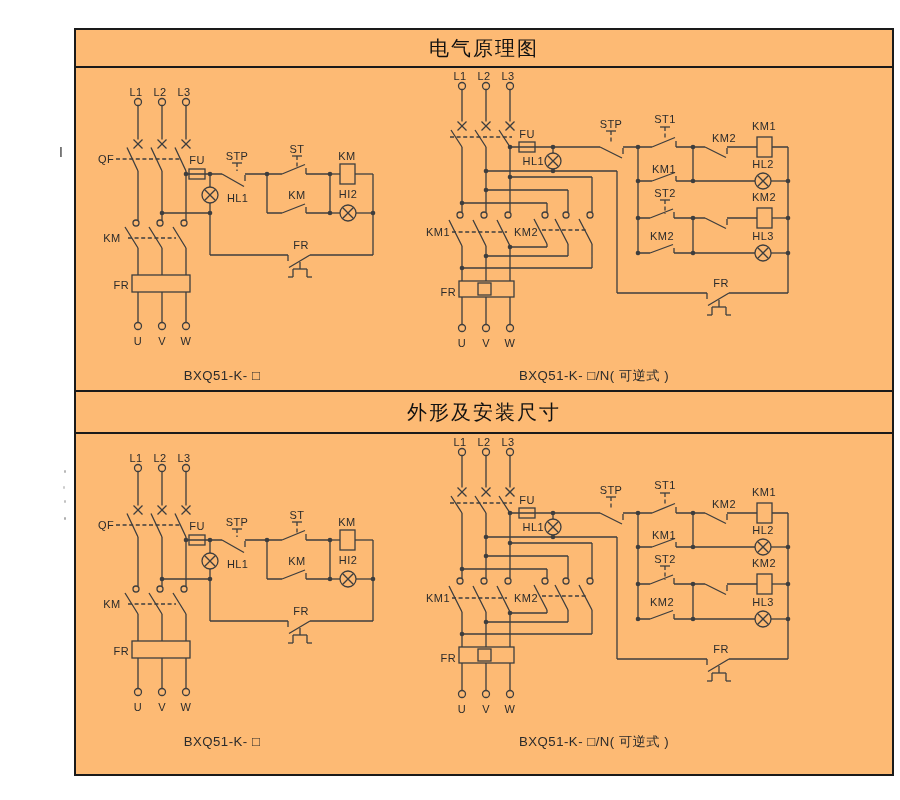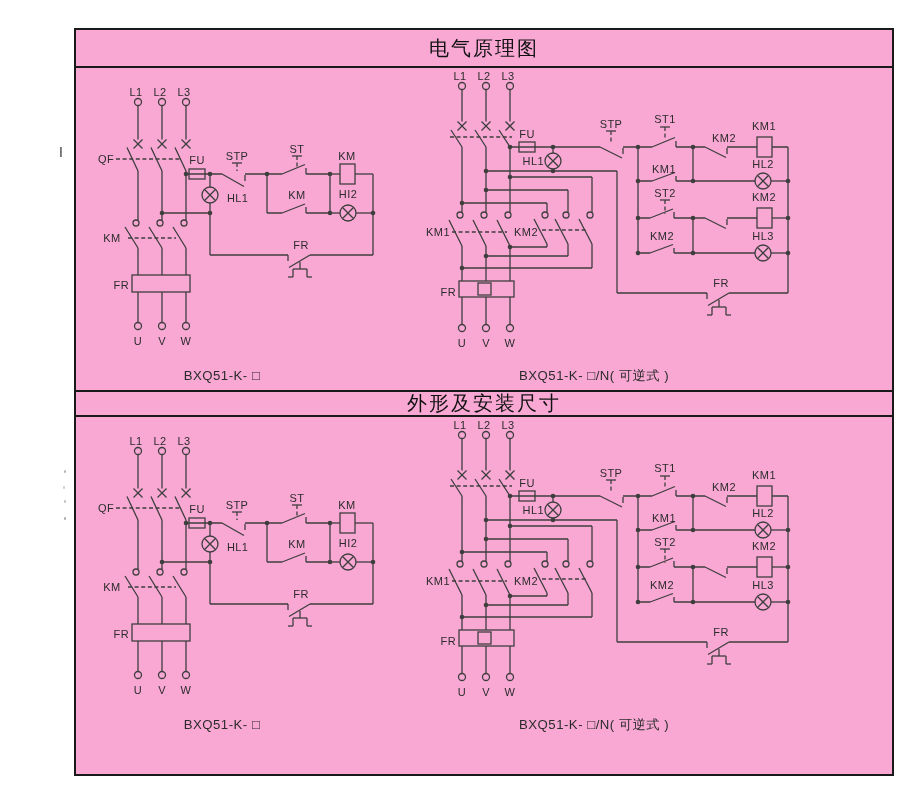--- a/index.html
+++ b/index.html
@@ -1,23 +1,23 @@
 <!DOCTYPE html>
 <html><head>
 <meta charset="utf-8">
 <style>
   html,body{margin:0;padding:0;background:#ffffff;}
   .page{position:relative;width:900px;height:800px;background:#ffffff;overflow:hidden;
         font-family:"Liberation Sans",sans-serif;}
   .frame{position:absolute;left:74px;top:28px;width:820px;height:748px;
-         border:2px solid #1a1a1a;box-sizing:border-box;background:#f9a8d4;}
+         border:2px solid #1a1a1a;box-sizing:border-box;background:#fdba74;}
   .title-bar{height:38px;border-bottom:2px solid #1a1a1a;box-sizing:border-box;
              display:flex;align-items:center;justify-content:center;
              font-size:20px;color:#111;letter-spacing:2px;}
-  .title-bar.mid{height:27px;border-top:2px solid #1a1a1a;}
+  .title-bar.mid{height:44px;border-top:2px solid #1a1a1a;}
   .panel{position:relative;}
   .panel svg{display:block;}
   .stray-tick{position:absolute;left:59px;top:144px;font-size:14px;color:#3a3a3a;}
   .stray-dot{position:absolute;width:2px;height:3px;background:#9a9a9a;border-radius:1px;}
   
   .w{fill:none;stroke:#3e3e3e;stroke-width:1.3px;}
   .dsh{stroke-dasharray:4 2.6;}
   .blk{fill:#3e3e3e;stroke:none;}
   .lbl{font-family:"Liberation Sans",sans-serif;font-size:11px;fill:#2b2b2b;letter-spacing:.4px;}
   .mdl{font-size:13.2px;letter-spacing:.5px;}

